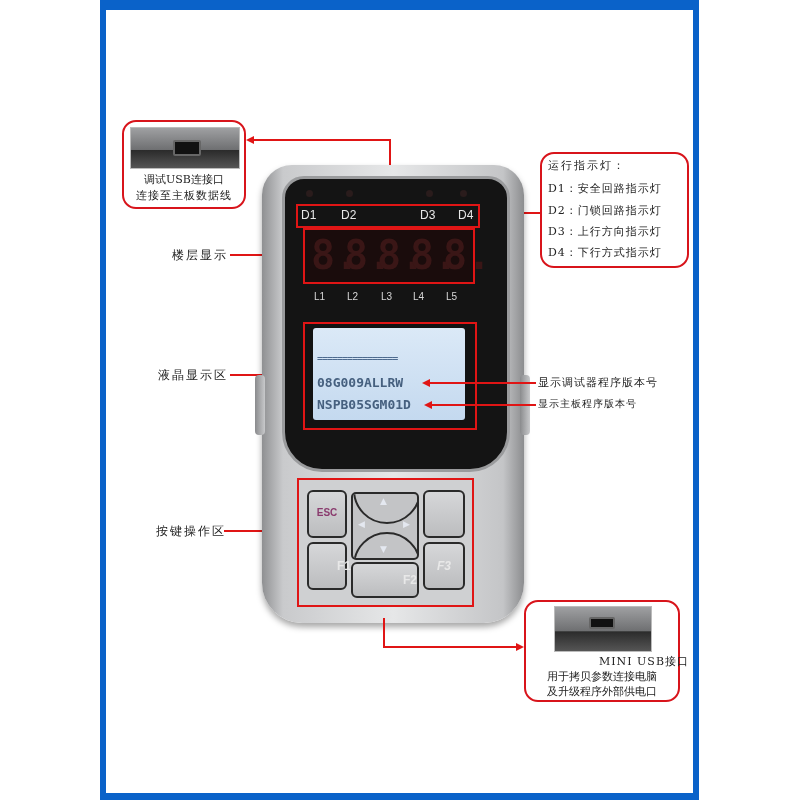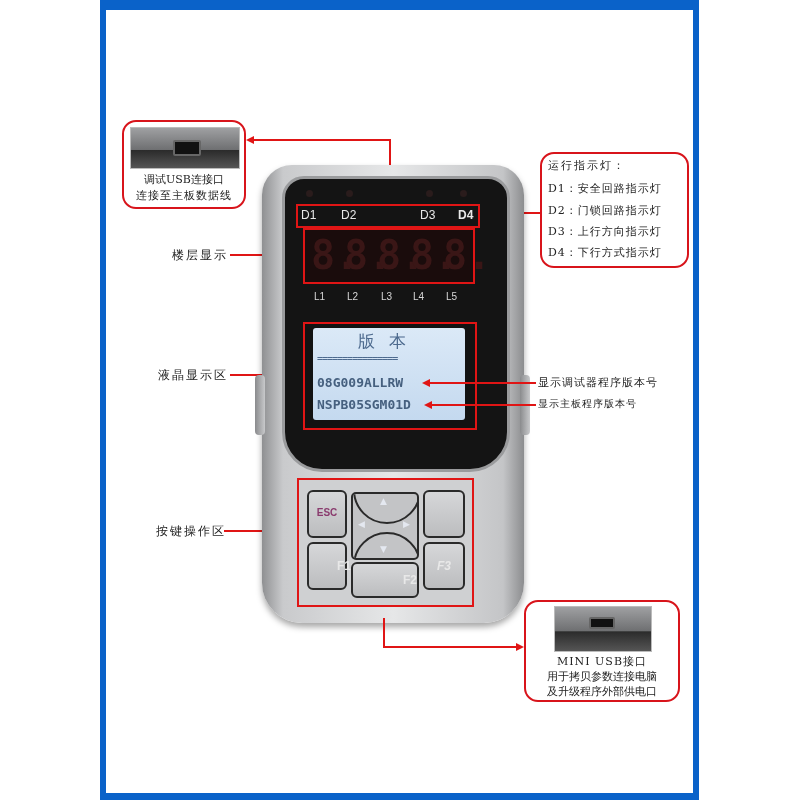--- a/index.html
+++ b/index.html
@@ -79,39 +79,38 @@
 <div class="device-top"></div>
 
 <div class="led-row">
   <div class="led-dot" style="left:8px;"></div>
   <div class="led-dot" style="left:48px;"></div>
   <div class="led-dot" style="left:128px;"></div>
   <div class="led-dot" style="left:162px;"></div>
   <span class="led-lbl" style="left:3px;">D1</span>
   <span class="led-lbl" style="left:43px;">D2</span>
   <span class="led-lbl" style="left:122px;">D3</span>
-  <span class="led-lbl" style="left:160px;font-weight:bold;">D4</span>
+  <span class="led-lbl" style="left:160px;">D4</span>
 </div>
 
 <div class="seg-box">
   <span class="digit" style="left:6px;">8.</span>
   <span class="digit" style="left:39px;">8.</span>
   <span class="digit" style="left:72px;">8.</span>
   <span class="digit" style="left:105px;">8.</span>
   <span class="digit" style="left:138px;">8.</span>
 </div>
 <span class="floor-lbl" style="left:314px;">L1</span>
 <span class="floor-lbl" style="left:347px;">L2</span>
 <span class="floor-lbl" style="left:381px;">L3</span>
 <span class="floor-lbl" style="left:413px;">L4</span>
 <span class="floor-lbl" style="left:446px;">L5</span>
 
 <div class="lcd-box">
   <div class="lcd">
-    <div class="lcd-title">版本</div>
     <div class="lcd-sep">================</div>
     <div class="lcd-line" style="top:47px;">08G009ALLRW</div>
     <div class="lcd-line" style="top:69px;">NSPB05SGM01D</div>
   </div>
 </div>
 
 <div class="abs red" style="left:428px;top:382px;width:108px;height:2px;"></div>
 <div class="arrow-l" style="left:422px;top:379px;"></div>
 <div class="lbl cn" style="left:538px;top:375px;font-size:11px;letter-spacing:1px;">显示调试器程序版本号</div>
 <div class="abs red" style="left:430px;top:404px;width:106px;height:2px;"></div>
@@ -145,16 +144,16 @@
 </div>
 
 <div class="abs red" style="left:383px;top:618px;width:2px;height:30px;"></div>
 <div class="abs red" style="left:383px;top:646px;width:134px;height:2px;"></div>
 <div class="arrow-r" style="left:516px;top:643px;"></div>
 
 <div class="callout-box" style="left:524px;top:600px;width:152px;height:98px;">
   <div class="thumb" style="left:28px;top:4px;width:96px;height:44px;">
     <div class="port" style="left:34px;top:10px;width:22px;height:8px;"></div>
   </div>
-  <div class="cn" style="position:absolute;left:0;top:52px;width:100%;text-align:center;font-size:11px;letter-spacing:1px;">MINI USB接口</div>
+  <div class="cn" style="position:absolute;left:0;top:52px;width:100%;text-align:center;font-size:11px;letter-spacing:1px;padding-left:42px;">MINI USB接口</div>
   <div class="cn" style="position:absolute;left:0;top:67px;width:100%;text-align:center;font-size:11px;letter-spacing:0;font-weight:normal;">用于拷贝参数连接电脑</div>
   <div class="cn" style="position:absolute;left:0;top:82px;width:100%;text-align:center;font-size:11px;letter-spacing:0;font-weight:normal;">及升级程序外部供电口</div>
 </div>
 
 </body></html>

